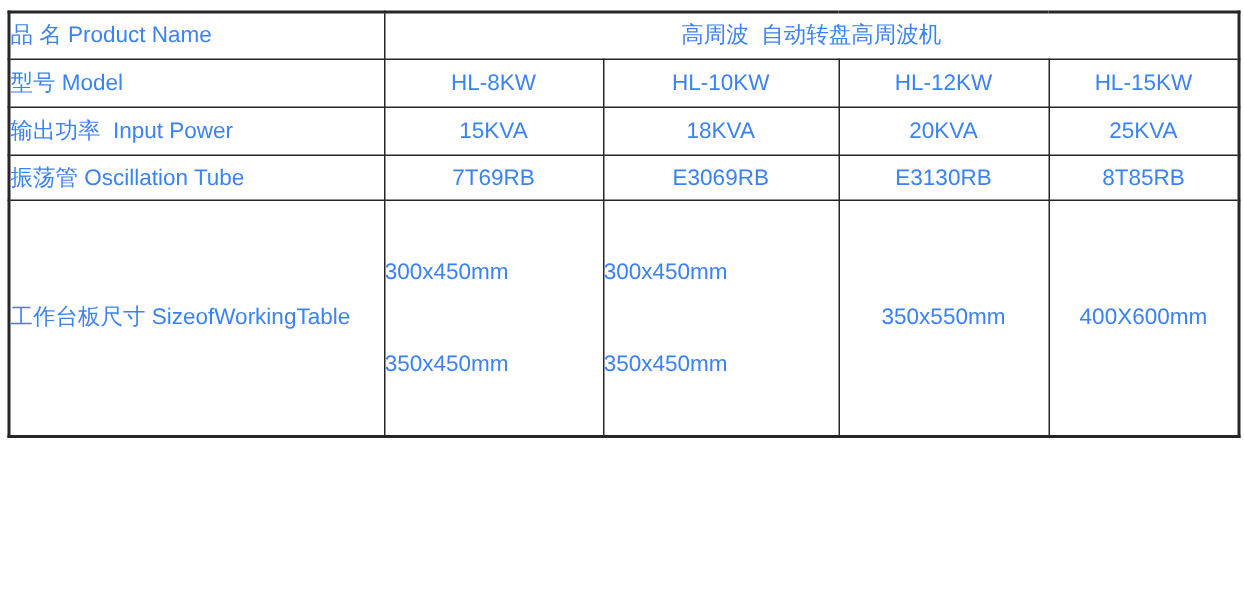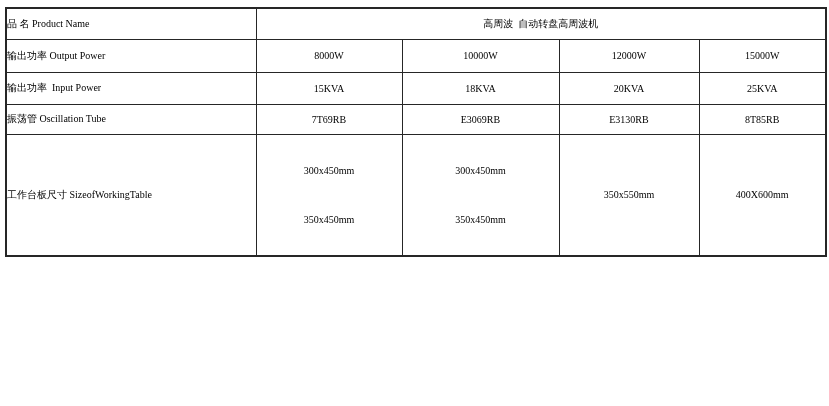--- a/index.html
+++ b/index.html
@@ -14,39 +14,38 @@
     padding: 7px 0 0 5px;
   }
   table.spec {
     border-collapse: collapse;
     table-layout: fixed;
     width: 822px;
     border: 2px solid #262626;
   }
   table.spec td {
     border: 1px solid #262626;
-    font-size: 10px;
-    color: #000000;
+    font-size: 15px;
+    color: #3b82f6;
     white-space: pre;
     overflow: hidden;
     vertical-align: middle;
     padding: 0;
-    font-family: Liberation Serif, serif;
   }
   td.label {
     text-align: left;
     padding-left: 4px;
   }
   td.val {
     text-align: center;
     margin-left: 32px;
   }
   .twoline div {
     line-height: 27px;
-    text-align: center;
+    text-align: left;
   }
   tr.h31 { height: 31px; }
   tr.h32 { height: 32px; }
   tr.h33 { height: 33px; }
   tr.h44 { height: 44px; }
   tr.h30 { height: 30px; }
   tr.h59 { height: 59px; }
   col.c-label { width: 250px; }
   col.c-1 { width: 146px; }
   col.c-2 { width: 157px; }
@@ -65,28 +64,28 @@
         <col class="c-3">
         <col class="c-4">
     </colgroup>
 
     <tbody>
         <tr class="h31">
       <td class="label">品 名 Product Name</td>
       <td class="val" colspan="4">高周波  自动转盘高周波机</td>
     </tr>
 
+    <tr class="h32">
+      <td class="label">型号 Model</td>
+      <td class="val">HL-8KW</td>
+      <td class="val">HL-10KW</td>
+      <td class="val">HL-12KW</td>
+      <td class="val">HL-15KW</td>
+    </tr>
 
-    <tr class="h33">
-      <td class="label">输出功率 Output Power</td>
-      <td class="val">8000W</td>
-      <td class="val">10000W</td>
-      <td class="val">12000W</td>
-      <td class="val">15000W</td>
-    </tr>
 
 
     <tr class="h32">
       <td class="label">输出功率  Input Power</td>
       <td class="val">15KVA</td>
       <td class="val">18KVA</td>
       <td class="val">20KVA</td>
       <td class="val">25KVA</td>
     </tr>
 

